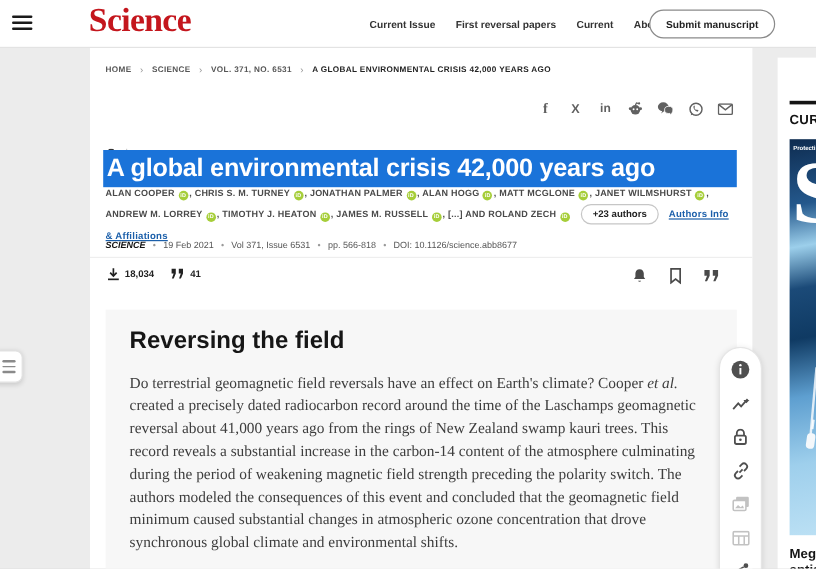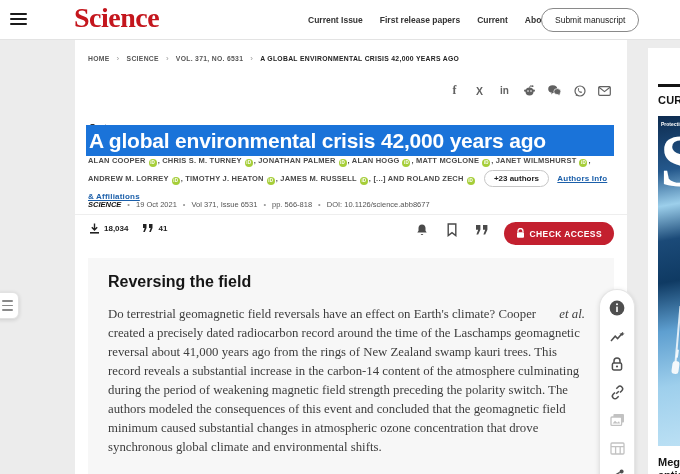--- a/index.html
+++ b/index.html
@@ -11,21 +11,21 @@
   #header{position:absolute;left:0;top:0;width:680px;height:40px;background:#fff;
           border-bottom:1px solid #e3e3e3;z-index:5;}
   #hamburger{position:absolute;left:10px;top:13px;width:17px;height:13px;cursor:pointer;}
   #hamburger i{display:block;height:2.4px;background:#1a1a1a;margin-bottom:2.6px;border-radius:1px;}
   #logo{position:absolute;left:74px;top:2px;font-family:"Liberation Serif",serif;font-weight:700;
         font-size:28px;color:#c4161d;letter-spacing:-.5px;cursor:pointer;}
   #nav{position:absolute;left:308px;top:0;height:40px;display:flex;align-items:center;gap:17px;}
   .nav-item{font-size:8.5px;color:#333;font-weight:700;white-space:nowrap;cursor:pointer;}
   .nav-caret{font-size:7px;color:#333;margin-left:2px;}
   #submit-btn{position:absolute;left:541px;top:8px;height:24px;padding:0 13px;border:1px solid #8a8a8a;
-        border-radius:13px;background:#fff;font-size:8.5px;font-weight:400;color:#222;
+        border-radius:13px;background:#fff;font-size:8.5px;font-weight:700;color:#222;
         display:flex;align-items:center;cursor:pointer;}
 
   
   #card{position:absolute;left:75px;top:40px;width:552px;height:434px;background:#fff;}
 
   #breadcrumb{position:absolute;left:13px;top:14px;display:flex;gap:7px;align-items:center;
         font-size:6.8px;letter-spacing:.3px;color:#555;font-weight:700;white-space:nowrap;}
   #breadcrumb .sep{color:#999;font-size:8px;font-weight:400;}
   #breadcrumb .crumb{cursor:pointer;}
   #breadcrumb .crumb:last-child{color:#222;}
@@ -67,24 +67,24 @@
   .metric .icn{width:12px;height:12px;display:flex;align-items:center;justify-content:center;cursor:pointer;}
   #action-icons{margin-left:auto;display:flex;gap:15px;align-items:center;margin-right:14px;}
   #action-icons .icn{width:15px;height:15px;display:flex;align-items:center;justify-content:center;
         color:#4a4a4a;cursor:pointer;}
   #check-access{height:23px;border-radius:12px;background:#c3202f;color:#fff;border:none;
         display:flex;align-items:center;gap:5px;padding:0 12px;font-size:8.5px;font-weight:700;
         letter-spacing:.4px;cursor:pointer;font-family:"Liberation Sans",sans-serif;}
 
   #summary-box{position:absolute;left:13px;top:218px;width:526px;height:256px;background:#f7f7f7;
         padding:15px 20px;}
-  #summary-heading{font-size:16px;font-weight:700;color:#161616;margin:0 0 14px 0;}
+  #summary-heading{font-size:20px;font-weight:700;color:#161616;margin:0 0 14px 0;}
   #summary-text{font-family:"Liberation Serif",serif;font-size:12.8px;line-height:19px;color:#3d3d3d;
         width:482px;}
-  #summary-text .emph{font-style:italic;margin-left:20px;}
+  #summary-text .emph{font-style:italic;}
 
   
   #toc-btn{position:absolute;left:-7px;top:292px;width:26px;height:27px;background:#fff;
         border:1px solid #e2e2e2;border-radius:6px;box-shadow:0 1px 4px rgba(0,0,0,.14);
         display:flex;flex-direction:column;justify-content:center;align-items:flex-end;
         padding-right:5px;gap:2.5px;cursor:pointer;z-index:6;}
   #toc-btn i{display:block;width:11px;height:1.8px;background:#8a8a8a;border-radius:1px;}
 
   
   #toolbar{position:absolute;left:599px;top:289px;width:36px;height:200px;background:#fff;
@@ -121,21 +121,21 @@
 
   <div id="header">
     <div id="hamburger">
         <i></i>
         <i></i>
         <i></i>
       </div>
     <div id="logo">Science</div>
     <div id="nav">
         <span class="nav-item">Current Issue</span>
-        <span class="nav-item">First release papers</span>
+        <span class="nav-item">First reversal papers</span>
         <span class="nav-item">Current</span>
         <span class="nav-item">About<span class="nav-caret">▾</span></span>
       </div>
     <button id="submit-btn">Submit manuscript</button>
   </div>
 
   <div id="card">
 
     <div id="breadcrumb">
         <span class="crumb">HOME</span>
@@ -206,21 +206,21 @@
 
     <div id="authors">
       <span id="authors-flow"><a class="author">ALAN COOPER</a><span class="orcid">iD</span>, <a class="author">CHRIS S. M. TURNEY</a><span class="orcid">iD</span>, <a class="author">JONATHAN PALMER</a><span class="orcid">iD</span>, <a class="author">ALAN HOGG</a><span class="orcid">iD</span>, <a class="author">MATT MCGLONE</a><span class="orcid">iD</span>, <a class="author">JANET WILMSHURST</a><span class="orcid">iD</span>, <a class="author">ANDREW M. LORREY</a><span class="orcid">iD</span>, <a class="author">TIMOTHY J. HEATON</a><span class="orcid">iD</span>, <a class="author">JAMES M. RUSSELL</a><span class="orcid">iD</span>, <span>[...] AND </span><a class="author">ROLAND ZECH</a><span class="orcid">iD</span></span>
       <button id="more-authors">+23 authors</button>
       <a id="authors-info">Authors Info &amp; Affiliations</a>
     </div>
 
     <div id="meta-row">
       <span id="meta-journal">SCIENCE</span>
       <span class="dot">•</span>
-      <span>19 Oct 2021</span>
+      <span>19 Feb 2021</span>
       <span class="dot">•</span>
       <span>Vol 371, Issue 6531</span>
       <span class="dot">•</span>
       <span>pp. 566-818</span>
       <span class="dot">•</span>
       <a id="meta-doi">DOI: 10.1126/science.abb8677</a>
     </div>
 
     <div id="meta-hr"></div>
 
@@ -253,29 +253,20 @@
             <svg width="12" height="14" viewBox="0 0 12 14">
               <path d="M2.2 1h7.6v11.6L6 9.6l-3.8 3z" fill="none" stroke="#4a4a4a" stroke-width="1.4"></path>
             </svg>
           </span>
           <span class="icn">
             <svg width="14" height="11" viewBox="0 0 14 11">
               <path d="M1 1h4.4v4.8L3.2 10.4H1.4l1.8-4.6H1zM8 1h4.4v4.8l-2.2 4.6H8.4l1.8-4.6H8z" fill="#4a4a4a"></path>
             </svg>
           </span>
         </span>
-      <button id="check-access">
-        <span class="icn">
-          <svg width="9" height="11" viewBox="0 0 9 11">
-              <path d="M2 4.2V3a2.5 2.5 0 0 1 5 0v1.2" fill="none" stroke="#fff" stroke-width="1.3"></path>
-              <rect x="1" y="4.2" width="7" height="5.6" rx="1" fill="#fff"></rect>
-            </svg>
-        </span>
-        <span>CHECK ACCESS</span>
-      </button>
     </div>
 
     <div id="summary-box">
       <h2 id="summary-heading">Reversing the field</h2>
       <div id="summary-text"><span>Do terrestrial geomagnetic field reversals have an effect on Earth's climate? Cooper </span><span class="emph">et al.</span><span> created a precisely dated radiocarbon record around the time of the Laschamps geomagnetic reversal about 41,000 years ago from the rings of New Zealand swamp kauri trees. This record reveals a substantial increase in the carbon-14 content of the atmosphere culminating during the period of weakening magnetic field strength preceding the polarity switch. The authors modeled the consequences of this event and concluded that the geomagnetic field minimum caused substantial changes in atmospheric ozone concentration that drove synchronous global climate and environmental shifts.</span></div>
     </div>
   </div>
 
   <div id="toc-btn">
       <i></i>

